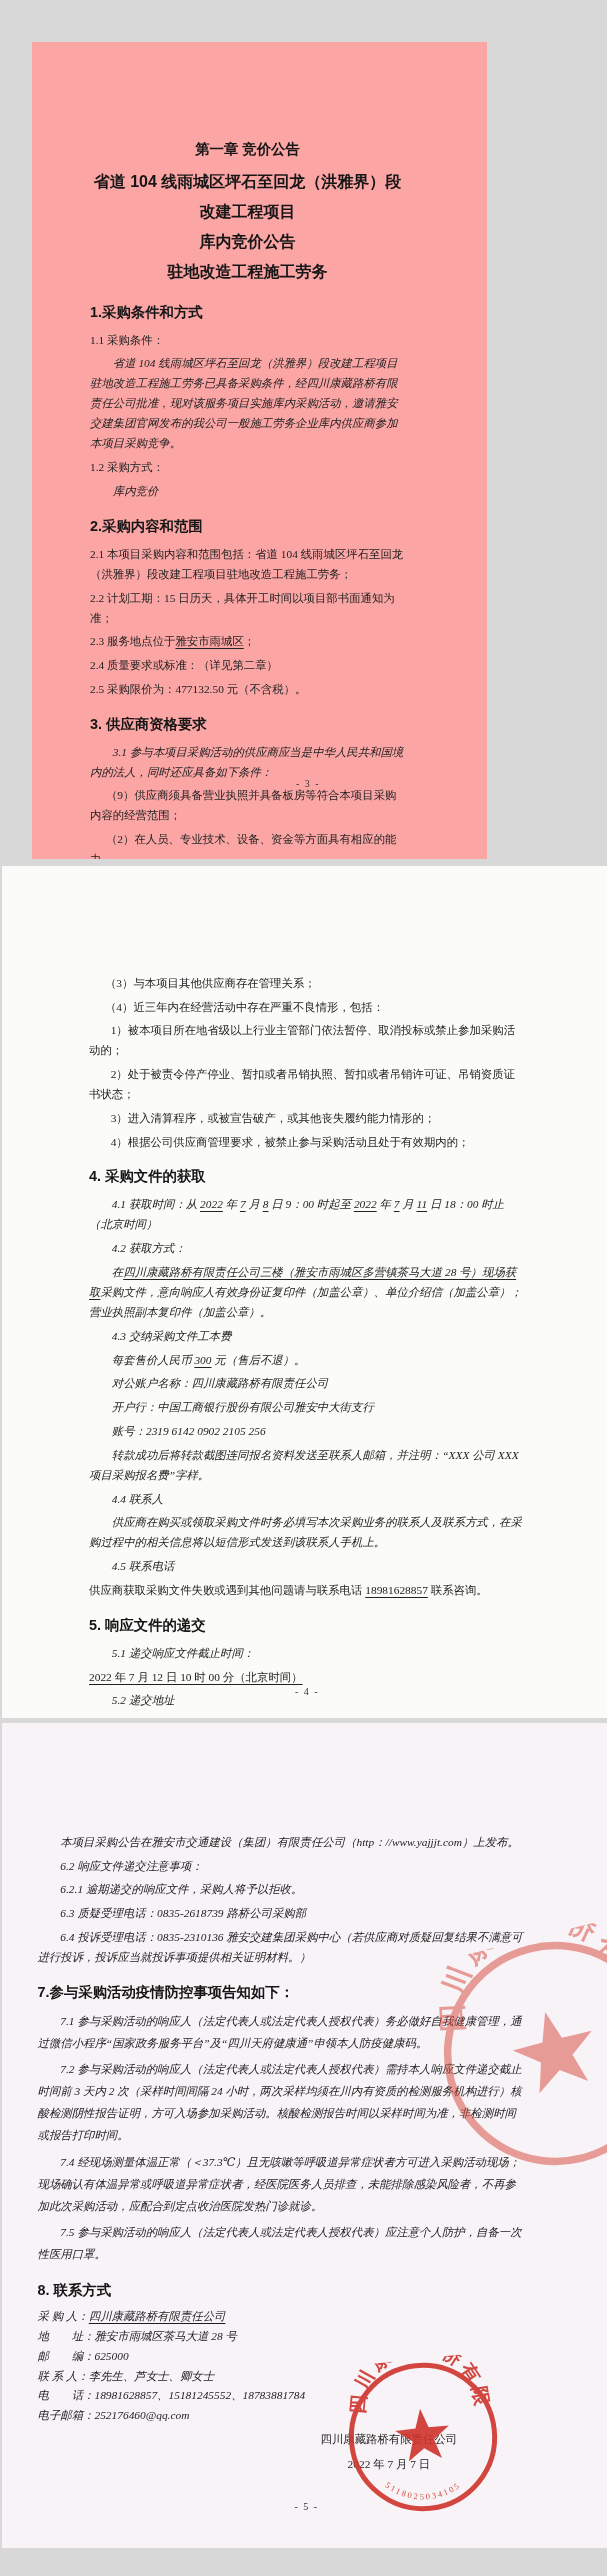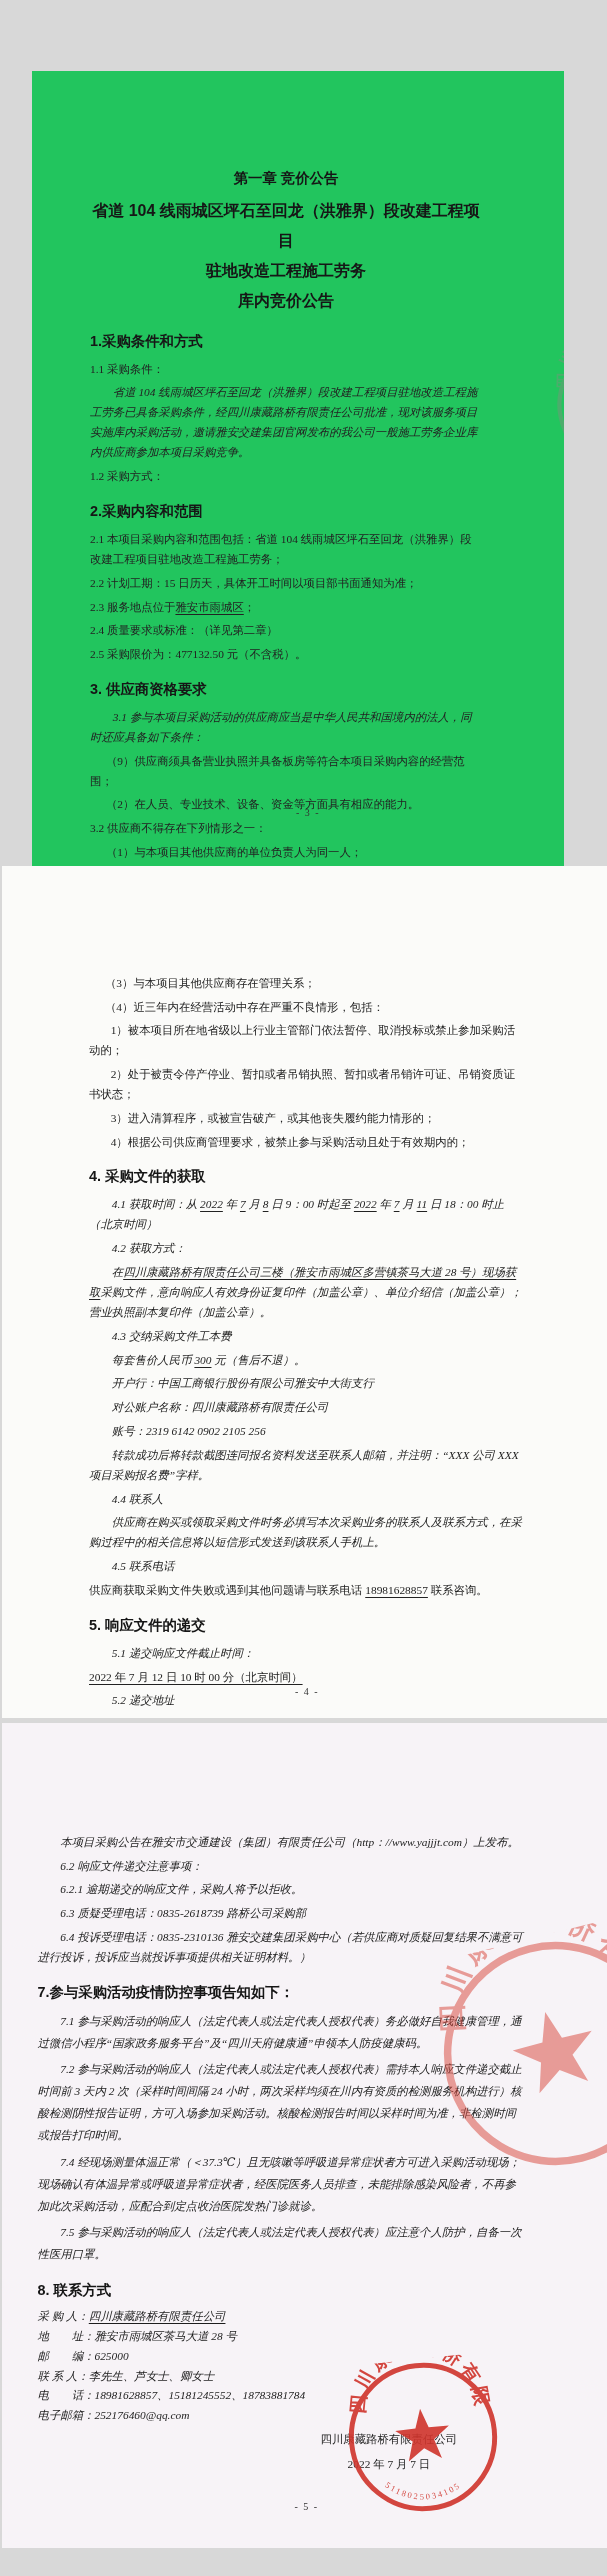--- a/index.html
+++ b/index.html
@@ -1,19 +1,19 @@
 <!DOCTYPE html>
 <html style="font-size:12px"><head>
 <meta charset="utf-8">
 <style>
   html,body{margin:0;padding:0;background:#d8d8d8;}
   .canvas{position:relative;width:607px;height:2576px;background:#d8d8d8;overflow:hidden;
           font-family:"Liberation Serif","DejaVu Serif",serif;}
   .page{position:absolute;overflow:hidden;}
-  .pg1{top:42px;left:32px;width:532px;height:817px;background:#22c55e;margin-top:29px;}
+  .pg1{top:42px;left:32px;width:455px;height:817px;background:#fca5a5;}
   .pg2{top:866px;left:2px;width:606px;height:852px;background:#fbfbf9;}
   .pg3{top:1723px;left:1.5px;width:606px;height:825px;background:#f7f3f7;}
   .content{position:relative;}
   .pg1 .content{padding:96px 82px 0 58px;}
   .pg2 .content{padding:103px 83px 0 87px;}
   .pg3 .content{padding:105px 83px 0 36px;}
   .blk{font-size:11.4px;line-height:20px;margin:3.8px 0;color:#222;}
   .chapter{text-align:center;font-weight:700;font-size:14.4px;line-height:23px;margin:0 0 6px;
            font-family:"Liberation Sans","DejaVu Sans",sans-serif;color:#161616;}
   .title{text-align:center;font-weight:700;font-size:16px;line-height:30px;margin:0;
@@ -39,26 +39,27 @@
 </style>
 </head>
 <body>
 
 <div class="canvas">
 
   <div class="page pg1">
     <div class="content">
         <div class="blk chapter">第一章  竞价公告</div>
         <div class="blk title">省道 104 线雨城区坪石至回龙（洪雅界）段改建工程项目</div>
+        <div class="blk title">库内竞价公告</div>
         <div class="blk title">驻地改造工程施工劳务</div>
-        <div class="blk title">库内竞价公告</div>
         <div class="blk h2">1.采购条件和方式</div>
         <div class="blk p">1.1 采购条件：</div>
         <div class="blk pi">省道 104 线雨城区坪石至回龙（洪雅界）段改建工程项目驻地改造工程施工劳务已具备采购条件，经四川康藏路桥有限责任公司批准，现对该服务项目实施库内采购活动，邀请雅安交建集团官网发布的我公司一般施工劳务企业库内供应商参加本项目采购竞争。</div>
         <div class="blk p">1.2 采购方式：</div>
+        <div class="blk pi">库内竞价</div>
         <div class="blk h2">2.采购内容和范围</div>
         <div class="blk p">2.1 本项目采购内容和范围包括：省道 104 线雨城区坪石至回龙（洪雅界）段改建工程项目驻地改造工程施工劳务；</div>
         <div class="blk p">2.2 计划工期：15 日历天，具体开工时间以项目部书面通知为准；</div>
         <div class="blk p">2.3 服务地点位于<u>雅安市雨城区</u>；</div>
         <div class="blk p">2.4 质量要求或标准：（详见第二章）</div>
         <div class="blk p">2.5 采购限价为：477132.50 元（不含税）。</div>
         <div class="blk h2">3.  供应商资格要求</div>
         <div class="blk pi">3.1 参与本项目采购活动的供应商应当是中华人民共和国境内的法人，同时还应具备如下条件：</div>
         <div class="blk p1">（9）供应商须具备营业执照并具备板房等符合本项目采购内容的经营范围；</div>
         <div class="blk p1">（2）在人员、专业技术、设备、资金等方面具有相应的能力。</div>
@@ -89,22 +90,22 @@
         <div class="blk sub">1）被本项目所在地省级以上行业主管部门依法暂停、取消投标或禁止参加采购活动的；</div>
         <div class="blk sub">2）处于被责令停产停业、暂扣或者吊销执照、暂扣或者吊销许可证、吊销资质证书状态；</div>
         <div class="blk sub">3）进入清算程序，或被宣告破产，或其他丧失履约能力情形的；</div>
         <div class="blk sub">4）根据公司供应商管理要求，被禁止参与采购活动且处于有效期内的；</div>
         <div class="blk h2">4.  采购文件的获取</div>
         <div class="blk pi">4.1 获取时间：从 <u>2022</u> 年 <u>7</u> 月 <u>8</u> 日 9：00 时起至 <u>2022</u> 年 <u>7</u> 月 <u>11</u> 日 18：00 时止（北京时间）</div>
         <div class="blk pi">4.2  获取方式：</div>
         <div class="blk pi">在<u>四川康藏路桥有限责任公司三楼（雅安市雨城区多营镇茶马大道 28 号）现场获取</u>采购文件，意向响应人有效身份证复印件（加盖公章）、单位介绍信（加盖公章）； 营业执照副本复印件（加盖公章）。</div>
         <div class="blk pi">4.3 交纳采购文件工本费</div>
         <div class="blk pi">每套售价人民币 <u>300</u> 元（售后不退）。</div>
+        <div class="blk pi">对公账户名称：四川康藏路桥有限责任公司</div>
         <div class="blk pi">开户行：中国工商银行股份有限公司雅安中大街支行</div>
-        <div class="blk pi">对公账户名称：四川康藏路桥有限责任公司</div>
         <div class="blk pi">账号：2319 6142 0902 2105 256</div>
         <div class="blk pi">转款成功后将转款截图连同报名资料发送至联系人邮箱，并注明：“XXX 公司 XXX 项目采购报名费”字样。</div>
         <div class="blk pi">4.4 联系人</div>
         <div class="blk pi">供应商在购买或领取采购文件时务必填写本次采购业务的联系人及联系方式，在采购过程中的相关信息将以短信形式发送到该联系人手机上。</div>
         <div class="blk pi">4.5 联系电话</div>
         <div class="blk p">供应商获取采购文件失败或遇到其他问题请与联系电话 <u>18981628857</u> 联系咨询。</div>
         <div class="blk h2">5.  响应文件的递交</div>
         <div class="blk pi">5.1 递交响应文件截止时间：</div>
         <div class="blk p"><u>2022 年 7 月 12 日 10 时 00 分（北京时间）</u></div>
         <div class="blk pi">5.2 递交地址</div>

